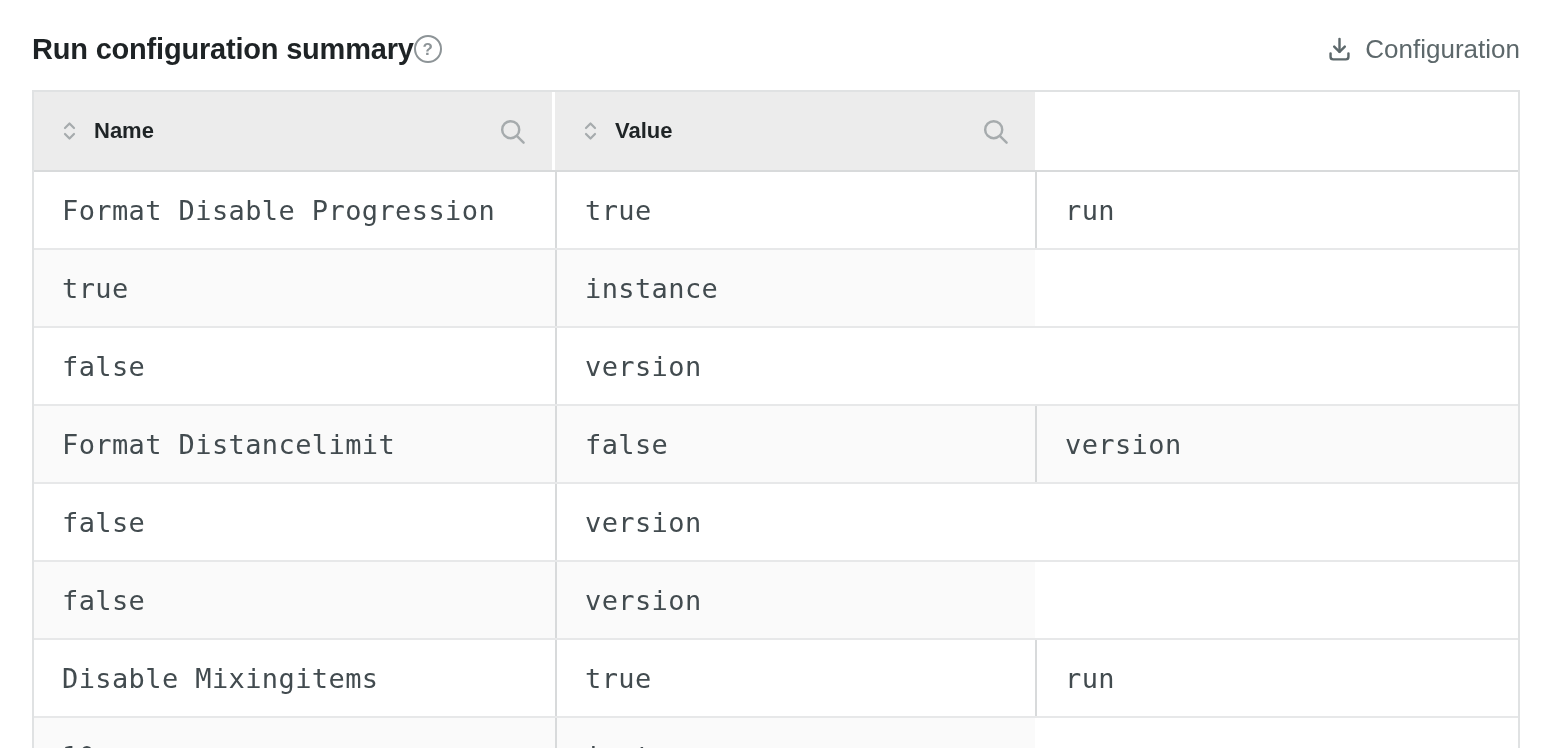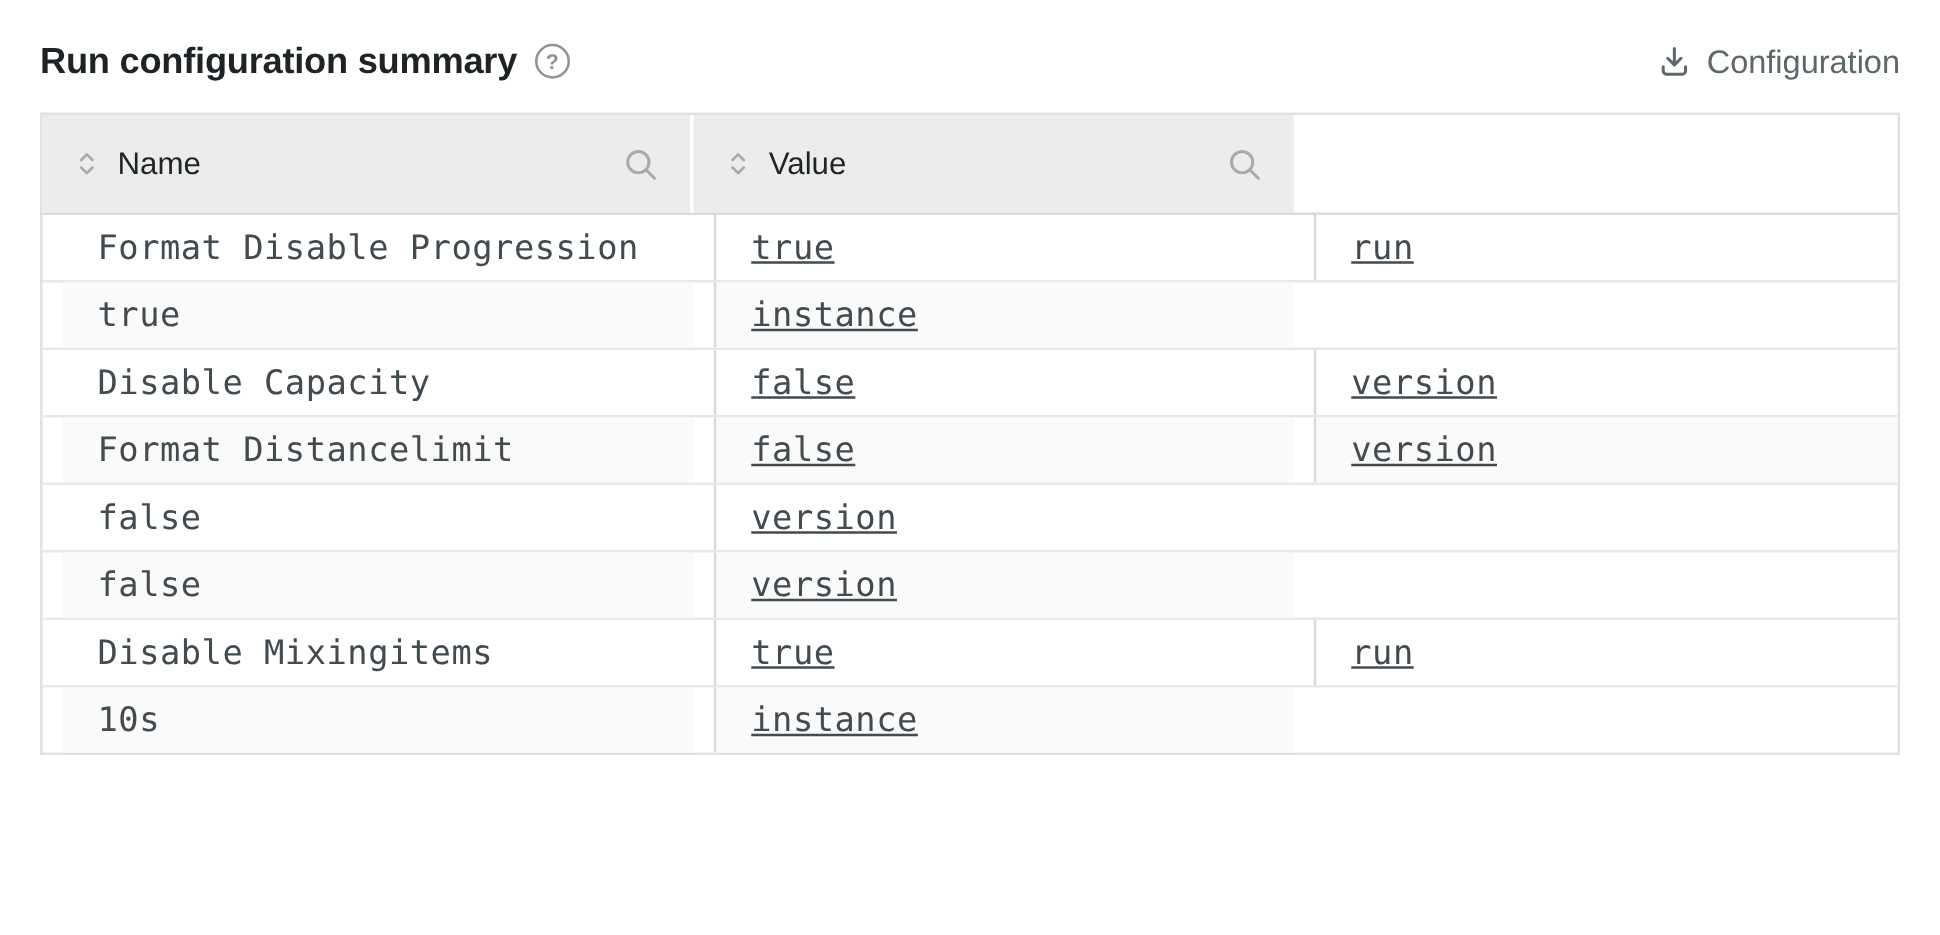--- a/index.html
+++ b/index.html
@@ -21,21 +21,21 @@
     font-family:"Liberation Sans", sans-serif;
     overflow:hidden;
   }
   .page{padding:26px 32px 0 32px;}
 
   
   .page-header{
     display:flex;align-items:center;justify-content:space-between;
     height:46px;margin-bottom:18px;
   }
-  .title-wrap{display:flex;align-items:center;gap:14px;justify-content:space-between;}
+  .title-wrap{display:flex;align-items:center;justify-content:space-between;}
   .page-title{
     font-size:29px;font-weight:700;color:var(--c-title);
     letter-spacing:-0.2px;
   }
   .help-icon{
     width:28px;height:28px;border:2px solid #8d9497;border-radius:50%;
     display:flex;align-items:center;justify-content:center;
     font-size:17px;font-weight:600;color:#8d9497;cursor:pointer;
     line-height:1;
   }
@@ -58,39 +58,39 @@
   .thead .th{
     background:var(--c-header-bg);
     height:78px;
     display:flex;align-items:center;
     padding:0 24px 0 26px;
     cursor:pointer;
   }
   .thead .th:not(:last-child){border-right:3px solid #ffffff;}
   .th .sort-icon{flex:0 0 auto;margin-right:15px;display:flex;cursor:pointer;}
   .th .th-label{
-    font-size:25px;font-weight:400;color:var(--c-header-text);
+    font-size:22px;font-weight:700;color:var(--c-header-text);
     flex:1 1 auto;
   }
   .th .search-icon{flex:0 0 auto;display:flex;cursor:pointer;}
 
   .tbody .tr{border-top:2px solid var(--c-rowline);}
   .tbody .tr:first-child{border-top:2px solid var(--c-vdivider);}
   .tbody .tr:nth-child(even) .td{background:var(--c-stripe);}
   .td{
-    height:52px;
+    height:76px;
     display:flex;align-items:center;
     padding:0 20px 0 28px;
     font-family:"DejaVu Sans Mono","Liberation Mono",monospace;
     font-size:27px;color:var(--c-body-text);
     letter-spacing:0.4px;
     background:#ffffff;
-    white-space:nowrap;overflow:hidden;margin-left:16px;
+    white-space:nowrap;overflow:hidden;
   }
-  .td:not(:first-child){border-left:2px solid var(--c-vdivider);text-decoration:underline;}
+  .td:not(:first-child){border-left:2px solid var(--c-vdivider);}
   svg{display:block;}
 </style>
 </head>
 <body>
 
 <div class="page">
 
   <div class="page-header">
     <div class="title-wrap">
       <h1 class="page-title">Run configuration summary</h1>
@@ -149,21 +149,20 @@
     <div class="td">true</div>
     <div class="td">run</div>
   </div>
 
   <div class="tr grid-row">
     <div class="td">true</div>
     <div class="td">instance</div>
   </div>
 
   <div class="tr grid-row">
-    <div class="td">Disable Capacity</div>
     <div class="td">false</div>
     <div class="td">version</div>
   </div>
 
   <div class="tr grid-row">
     <div class="td">Format Distancelimit</div>
     <div class="td">false</div>
     <div class="td">version</div>
   </div>
 

